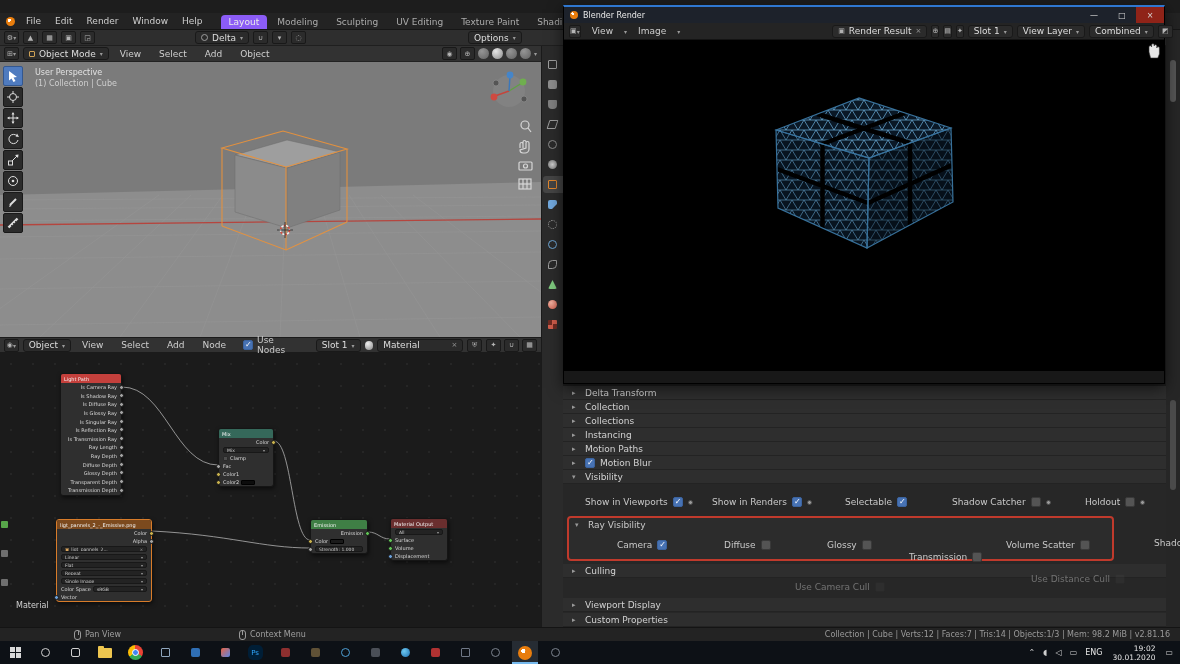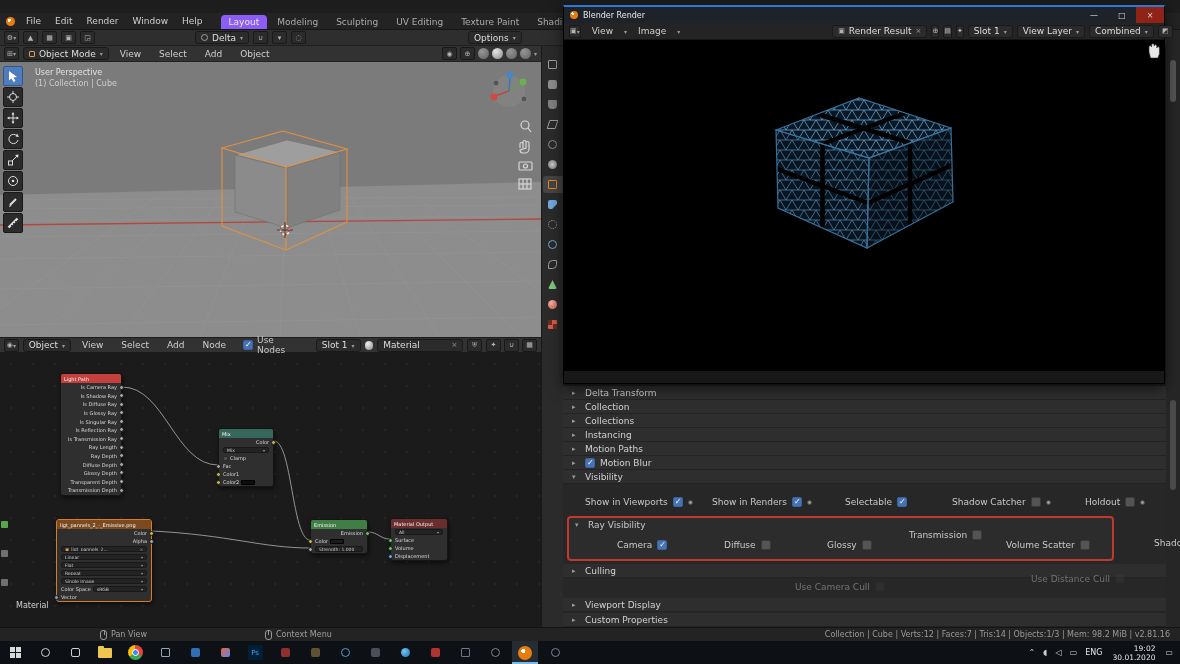--- a/index.html
+++ b/index.html
@@ -616,21 +616,21 @@
         <span class="checkbox checked"></span>
       </div>
       <div class="toggle-group" style="left:155px;top:22px">
         <span>Diffuse</span>
         <span class="checkbox"></span>
       </div>
       <div class="toggle-group" style="left:258px;top:22px">
         <span>Glossy</span>
         <span class="checkbox"></span>
       </div>
-      <div class="toggle-group" style="left:340px;top:12px">
+      <div class="toggle-group" style="left:340px;top:34px">
         <span>Transmission</span>
         <span class="checkbox"></span>
       </div>
       <div class="toggle-group" style="left:437px;top:22px">
         <span>Volume Scatter</span>
         <span class="checkbox"></span>
       </div>
     </div>
 
     <div class="toggle-group" style="left:591px;top:152px">
@@ -655,21 +655,21 @@
       <span class="arrow">▸</span>
       <span class="plabel">Viewport Display</span>
     </div>
     <div class="panel-h abs" style="left:0;top:227px;width:603px">
       <span class="arrow">▸</span>
       <span class="plabel">Custom Properties</span>
     </div>
   </div>
 
   <div class="abs flex" style="left:0;top:627px;width:1180px;height:14px;background:#232323;border-top:1px solid #141414;font-size:8px">
-    <div class="statusbar-item" style="margin-left:100px">
+    <div class="statusbar-item" style="margin-left:74px">
       <span class="mouse"></span>
       <span>Pan View</span>
     </div>
     <div class="statusbar-item" style="margin-left:118px">
       <span class="mouse"></span>
       <span>Context Menu</span>
     </div>
     <span style="margin-left:auto;margin-right:10px;color:#9a9a9a">Collection | Cube | Verts:12 | Faces:7 | Tris:14 | Objects:1/3 | Mem: 98.2 MiB | v2.81.16</span>
   </div>
 
@@ -782,21 +782,21 @@
     <span class="tile">
         <span class="pi-sq" style="border-color:#8fa6bd"></span>
       </span>
     <span class="tile">
         <span class="pi-fl" style="background:#2f6fb5"></span>
       </span>
     <span class="tile">
         <span class="pi-fl" style="background:linear-gradient(135deg,#e96443,#5b86e5)"></span>
       </span>
     <span class="tile">
-        <span style="width:15px;height:15px;background:#001e36;color:#31a8ff;font-size:7px;display:flex;align-items:center;justify-content:center;border-radius:0">Ps</span>
+        <span style="width:15px;height:15px;background:#001e36;color:#31a8ff;font-size:7px;display:flex;align-items:center;justify-content:center;border-radius:5px">Ps</span>
       </span>
     <span class="tile">
         <span class="pi-fl" style="background:#8d2f2f"></span>
       </span>
     <span class="tile">
         <span class="pi-fl" style="background:#5f5136"></span>
       </span>
     <span class="tile">
         <span class="pi-ci" style="border-color:#4e9fd4"></span>
       </span>

